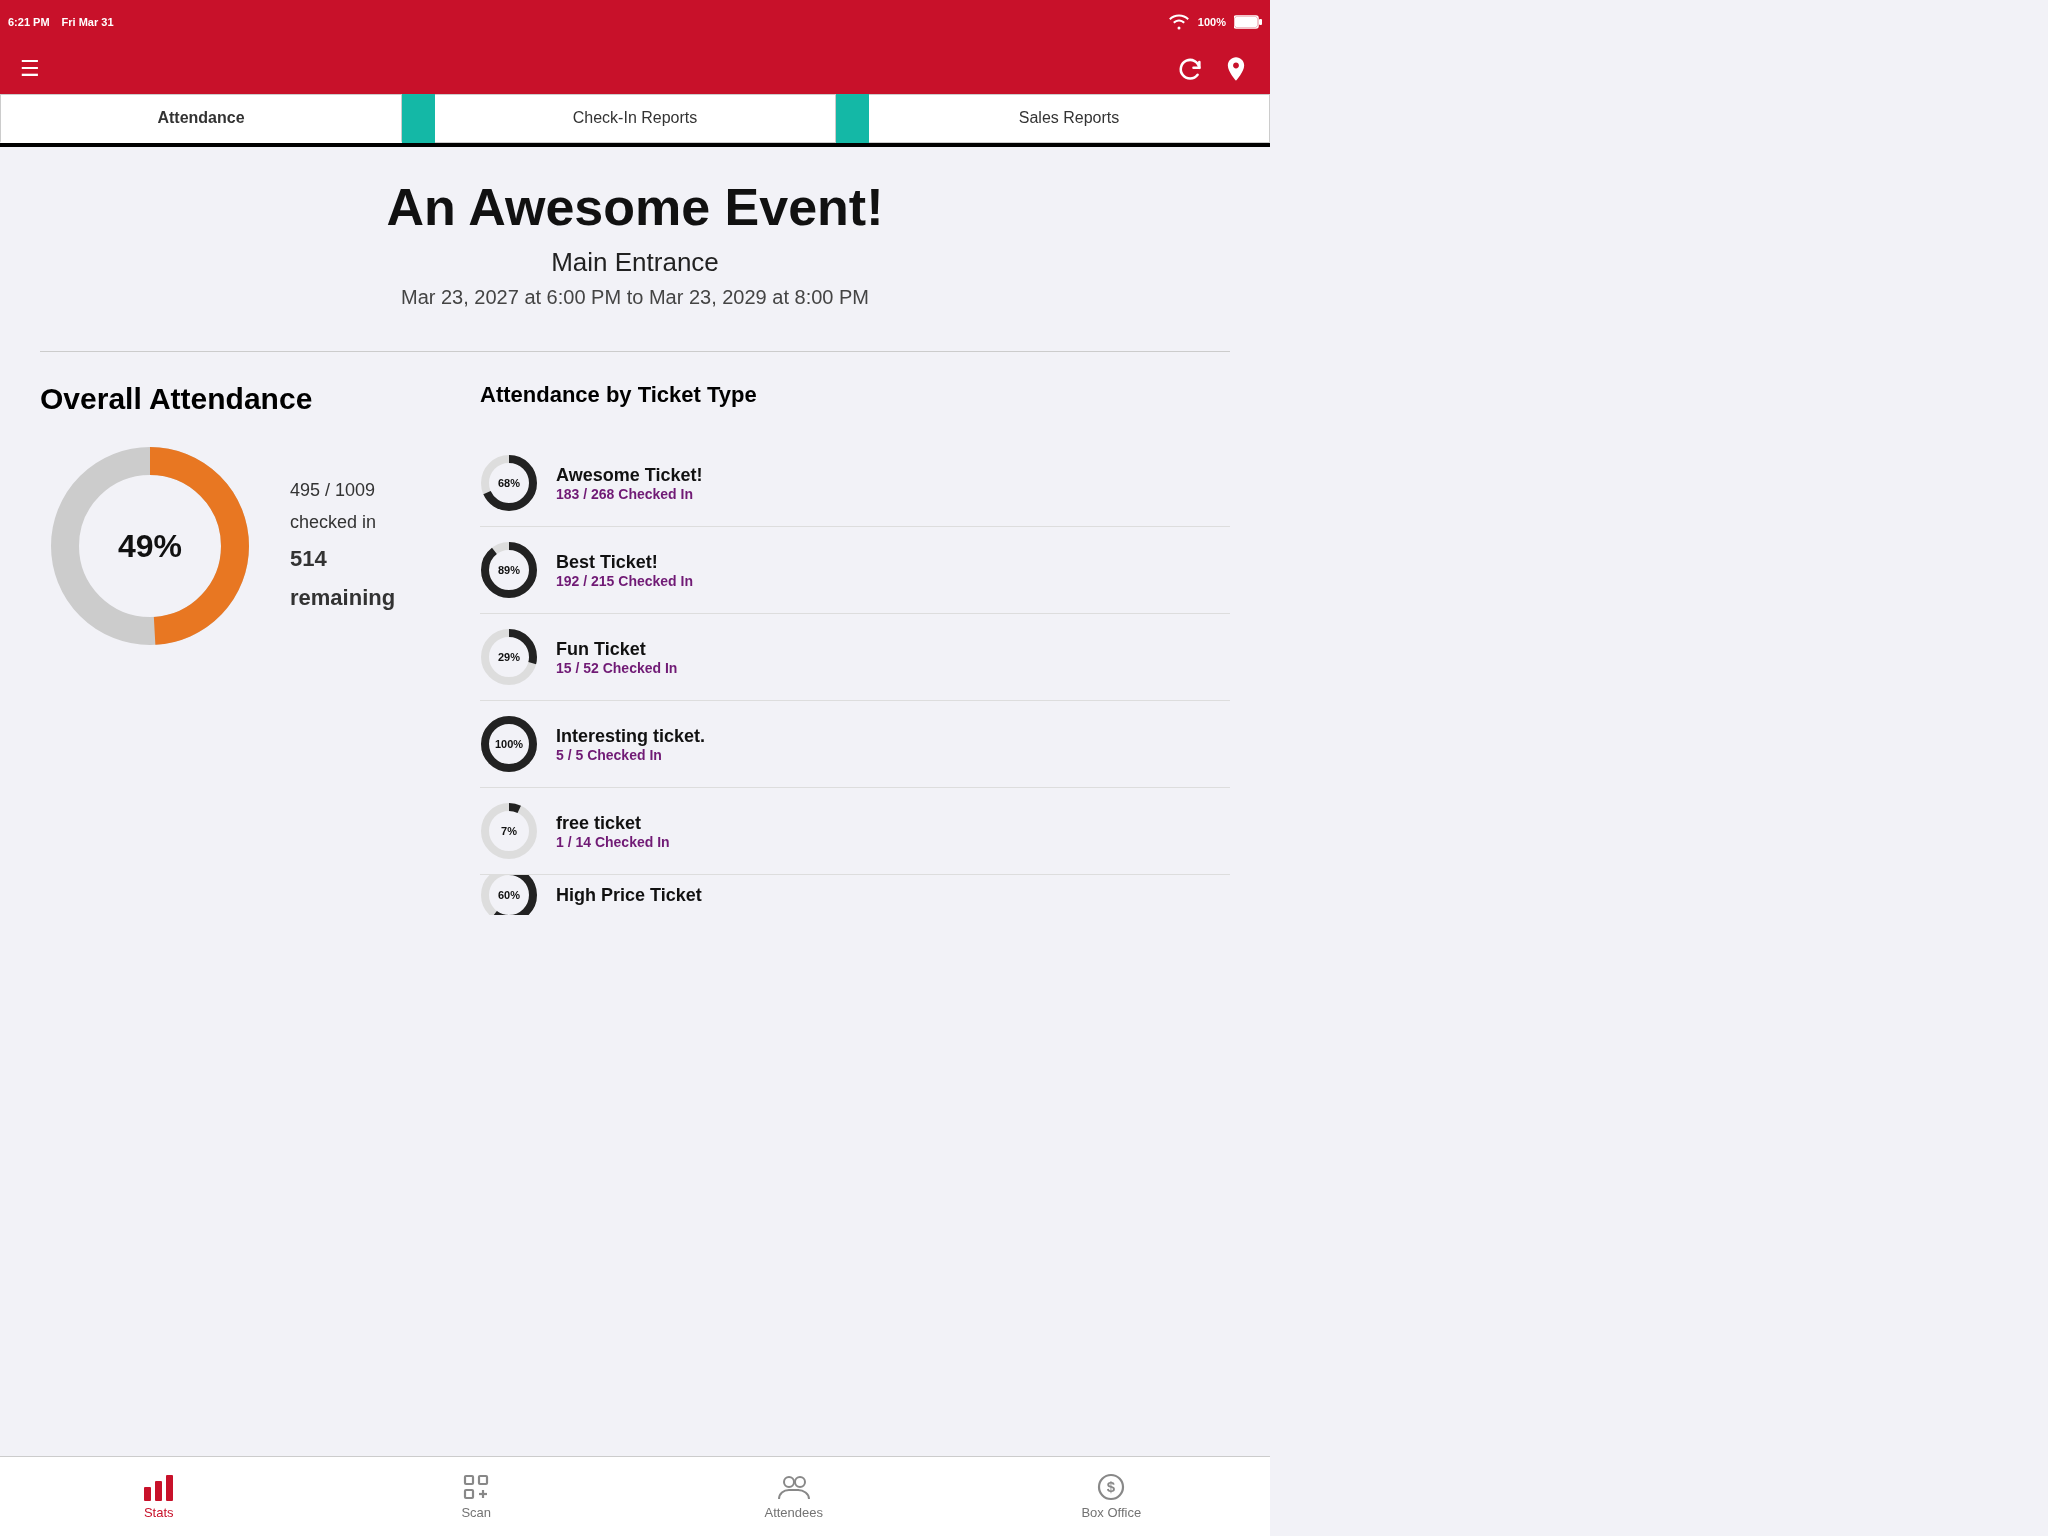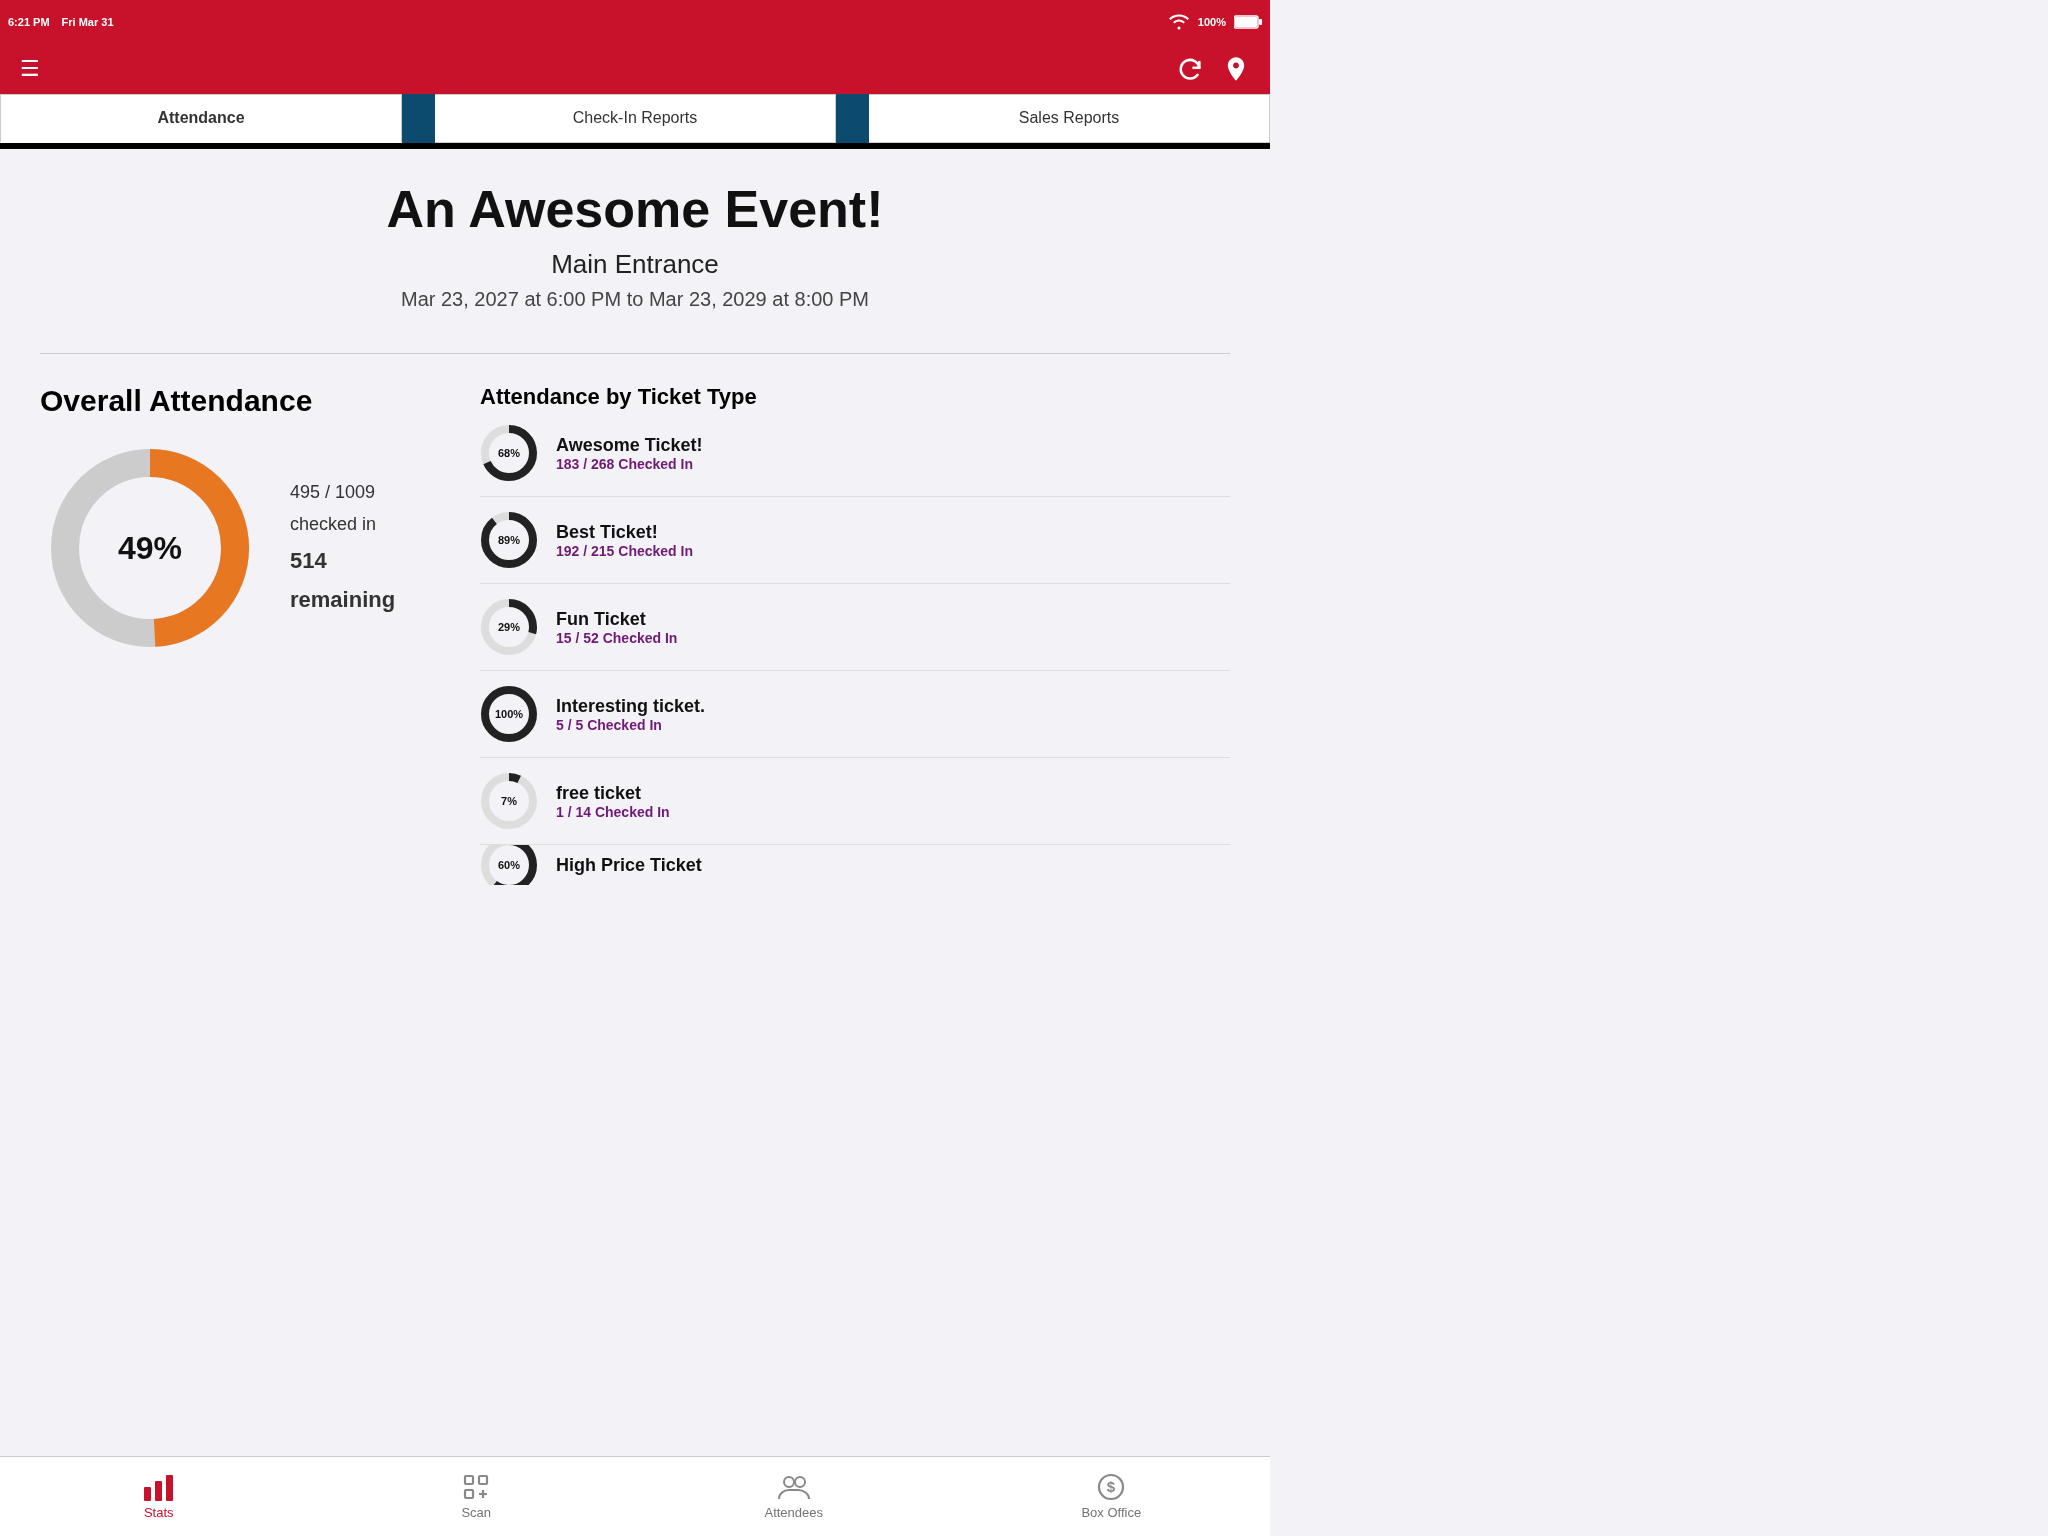--- a/index.html
+++ b/index.html
@@ -33,23 +33,23 @@
       justify-content: space-between;
       align-items: center;
       padding: 0 20px;
       height: 50px;
     }
     .nav-bar-icons { display: flex; gap: 18px; }
     .hamburger-icon { font-size: 22px; color: white; cursor: pointer; }
 
     
     .tab-bar-top {
-      background: #0c4a6e;
-      display: flex;
-      border-bottom: 6px solid #000000;
+      background: #14b8a6;
+      display: flex;
+      border-bottom: 4px solid #000000;
       gap: 33px;
     }
     .tab-item-top {
       flex: 1;
       text-align: center;
       padding: 14px 0;
       font-size: 16px;
       font-weight: 500;
       color: #333;
       cursor: pointer;
@@ -151,21 +151,21 @@
       font-weight: 700;
     }
 
     
     .ticket-types {
       flex: 1;
     }
     .ticket-types h2 {
       font-size: 22px;
       font-weight: 800;
-      margin-bottom: 0;
+      margin-bottom: 32px;
     }
     .ticket-row {
       display: flex;
       align-items: center;
       gap: 18px;
       padding: 14px 0;
       border-bottom: 1px solid #ddd;
     }
     .ticket-row:last-child {
       border-bottom: none;

